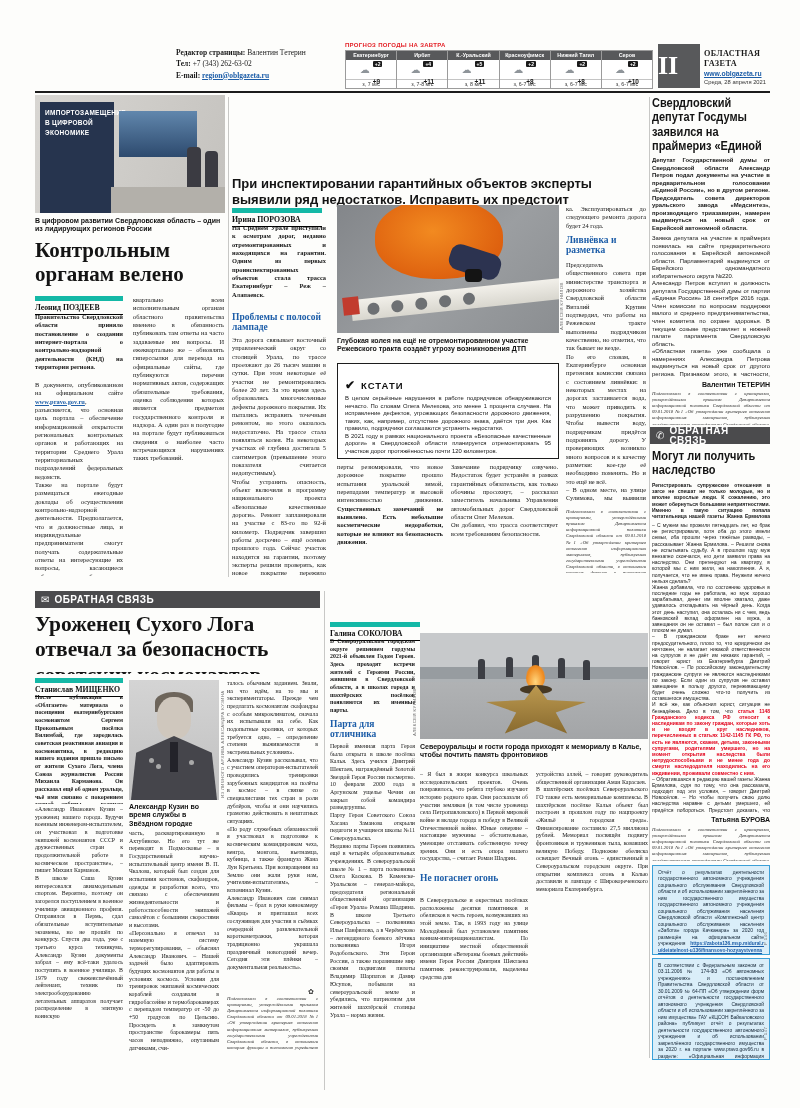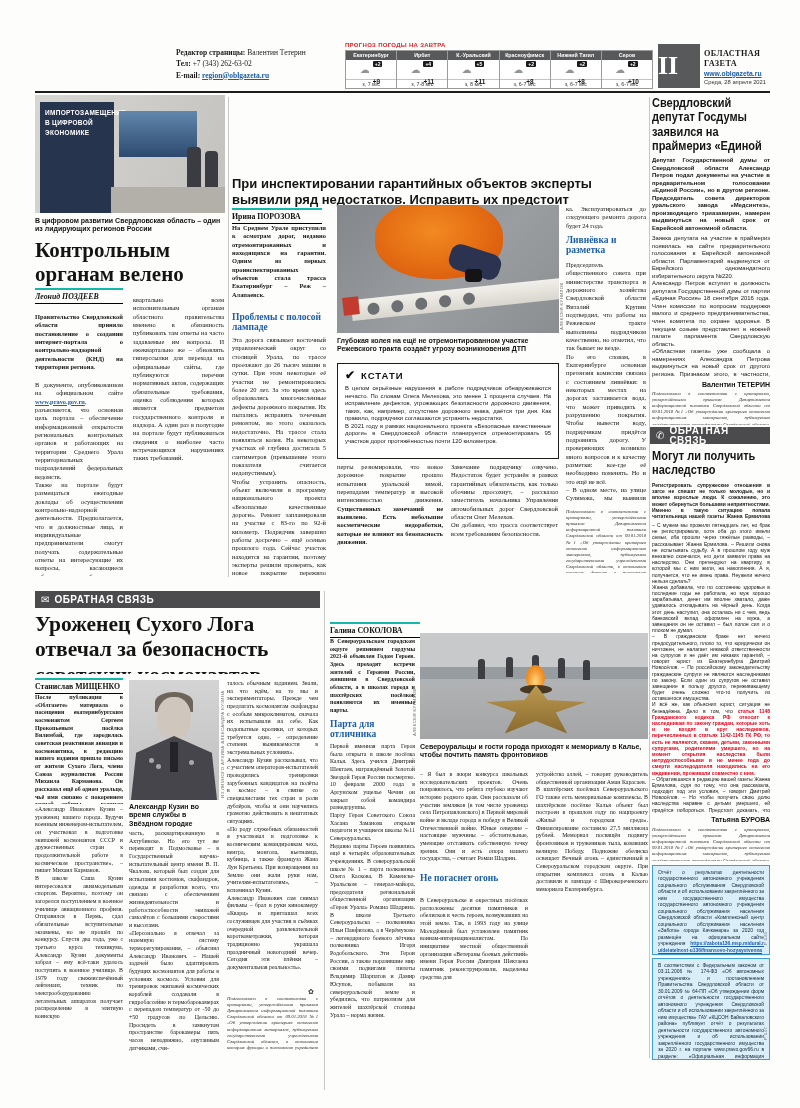--- a/index.html
+++ b/index.html
@@ -28,37 +28,37 @@
   .mh-date{font:5.8px/1.4 "Liberation Sans",sans-serif;color:#333;}
   .hrule{background:#1c1c1c;}
   .vrule{background:#c8c8c6;}
   
   .h-main{font:bold 33px/1.13 "Liberation Serif",serif;letter-spacing:-.3px;color:#141414;}
   .h-sub{font:bold 13px/1.2 "Liberation Sans",sans-serif;color:#141414;}
   .h-sec{font:bold 21px/1.15 "Liberation Serif",serif;color:#141414;}
   .h-cos{font:bold 21.5px/1.18 "Liberation Serif",serif;color:#141414;}
   .h-her{font:bold 26px/1.15 "Liberation Serif",serif;color:#141414;}
   .h-right{font:bold 12.5px/1.15 "Liberation Sans",sans-serif;color:#141414;display:inline-block;transform:scaleX(.88);transform-origin:left top;width:113%;}
-  .byline{font:bold 7.8px/1 "Liberation Serif",serif;border-top:2px solid #14b8a6;border-bottom:1px solid #000;padding:2.5px 0;}
+  .byline{font:bold 7.8px/1 "Liberation Serif",serif;border-top:5px solid #14b8a6;border-bottom:1px solid #000;padding:2.5px 0;}
   .sb{font:bold 9.5px/1.1 "Liberation Serif",serif;color:#1c5da8;}
   .body-s{font:6.4px/1.3 "Liberation Serif",serif;text-align:justify;white-space:pre-line;color:#161616;}
   .body-s.sm{font-size:5.9px;}
   .body-sans{font:5.9px/1.28 "Liberation Sans",sans-serif;text-align:justify;white-space:pre-line;color:#161616;}
   .body-sans.xs{font-size:5px;line-height:1.24;}
   .bold{font-weight:bold;}
   .red{color:#e2001a;font-weight:bold;}
   .auth{font:bold 7px/1 "Liberation Sans",sans-serif;text-align:right;}
   .legal{font:italic 4.7px/1.3 "Liberation Serif",serif;color:#2c2c2c;text-align:justify;}
   .cap{font:bold 7px/1.2 "Liberation Sans",sans-serif;color:#111;}
   .vert{writing-mode:vertical-rl;transform:rotate(180deg);font:4.3px/1.1 "Liberation Sans",sans-serif;color:#787878;letter-spacing:.4px;white-space:nowrap;}
   .secbar{background:#4b4b4d;color:#fff;display:flex;align-items:center;gap:5px;padding:0 6px;}
   .secbar .ic{font-size:10px;line-height:1;color:#fff;}
   .secbar .tx{font:bold 10px/1 "Liberation Sans",sans-serif;letter-spacing:.5px;}
   .kbox{border:1.5px solid #1c1c1c;padding:5px 7px;background:#fff;}
-  .ktitle{font:bold 9.5px/1 "Liberation Sans",sans-serif;letter-spacing:1px;margin-bottom:4px;}
+  .ktitle{font:bold 9.5px/1 "Liberation Sans",sans-serif;letter-spacing:1px;margin-bottom:4px;margin-top:10px;}
   .kcheck{font-size:12px;margin-right:5px;}
   .adbox{background:#daeef9;border:1px solid #3aa0d8;padding:4px 5px;font:4.9px/1.32 "Liberation Sans",sans-serif;text-align:justify;color:#123;}
   .adbox .lnk{color:#1c5da8;font-weight:bold;text-decoration:underline;word-break:break-all;}
   
   .ph{background:#c9c9c7;}
   .ph1{background:linear-gradient(110deg,#d8d6d2,#c4c2be);}
   .ph1 .banner{position:absolute;left:5px;top:7px;width:64px;height:102px;background:#26344e;color:#fff;
                font:bold 6.5px/1.5 "Liberation Sans",sans-serif;padding:6px 5px;text-transform:uppercase;letter-spacing:.3px;}
   .ph1 .screen{position:absolute;left:84px;top:16px;width:78px;height:46px;background:linear-gradient(#6187ad,#2d4a6e);}
   .ph1 .desk{position:absolute;left:76px;bottom:0;width:114px;height:26px;background:#b3b0aa;}
@@ -208,21 +208,21 @@
 
   <div class="abs ph ph1" style="left:35px;top:95px;width:190px;height:118px;">
     <div class="banner">ИМПОРТОЗАМЕЩЕНИЕ В ЦИФРОВОЙ ЭКОНОМИКЕ</div>
     <div class="screen"></div>
     <div class="desk"></div>
     <div class="p1" style="left:152px;top:52px;width:14px;height:40px;"></div>
     <div class="p2" style="left:170px;top:56px;width:13px;height:36px;"></div>
   </div>
   <div class="abs cap" style="left:35px;top:217px;width:190px;height:18px;">В цифровом развитии Свердловская область – один из лидирующих регионов России</div>
   <div class="abs h-sec" style="left:35px;top:238px;width:190px;height:52px;">Контрольным органам велено открыться</div>
-  <div class="abs byline" style="left:35px;top:288px;width:88px;font-style:italic;">Леонид ПОЗДЕЕВ</div>
+  <div class="abs byline" style="left:35px;top:296px;width:88px;">Леонид ПОЗДЕЕВ</div>
   <div class="abs body-s bold" style="left:35px;top:313px;width:88px;height:66px;">Правительство Свердловской области приняло постановление о создании интернет-портала о контрольно-надзорной деятельности (КНД) на территории региона.</div>
   <div class="abs body-s" style="left:35px;top:381px;width:88px;height:195px;"><span>В документе, опубликованном на официальном сайте </span><span style="color:#1c5da8;text-decoration:underline;font-weight:bold;">www.pravo.gov.ru</span><span>, разъясняется, что основная цель портала – обеспечение информационной открытости региональных контрольных органов и работающих на территории Среднего Урала территориальных подразделений федеральных ведомств.
 Также на портале будут размещаться ежегодные доклады об осуществлении контрольно-надзорной деятельности. Предполагается, что и должностные лица, и индивидуальные предприниматели смогут получать содержательные ответы на интересующие их вопросы, касающиеся соблюдения обязательных требований, проверок и иных контрольных мероприятий, проводимых надзорными органами.
 В приложении к постановлению отмечен перечень сведений, которые будут размещаться на портале. Так, например, еже-</span></div>
   <div class="abs body-s" style="left:133px;top:296px;width:91px;height:280px;">квартально всем исполнительным органам областного правительства вменено в обязанность публиковать там ответы на часто задаваемые им вопросы. И ежеквартально же – обновлять гиперссылки для перехода на официальные сайты, где публикуются перечни нормативных актов, содержащих обязательные требования, оценка соблюдения которых является предметом государственного контроля и надзора. А один раз в полугодие на портале будут публиковаться сведения о наиболее часто встречающихся нарушениях таких требований.</div>
 
   <div class="abs" style="left:652px;top:96px;width:120px;height:58px;">
     <span class="h-right">Свердловский депутат Госдумы заявился на праймериз «Единой России» в ЕАО</span>
   </div>
   <div class="abs body-sans bold" style="left:652px;top:157px;width:118px;height:76px;">Депутат Государственной думы от Свердловской области Александр Петров подал документы на участие в предварительном голосовании «Единой России», но в другом регионе. Председатель совета директоров уральского завода «Медсинтез», производящего триазавирин, намерен выдвинуться на новый срок от Еврейской автономной области.</div>

